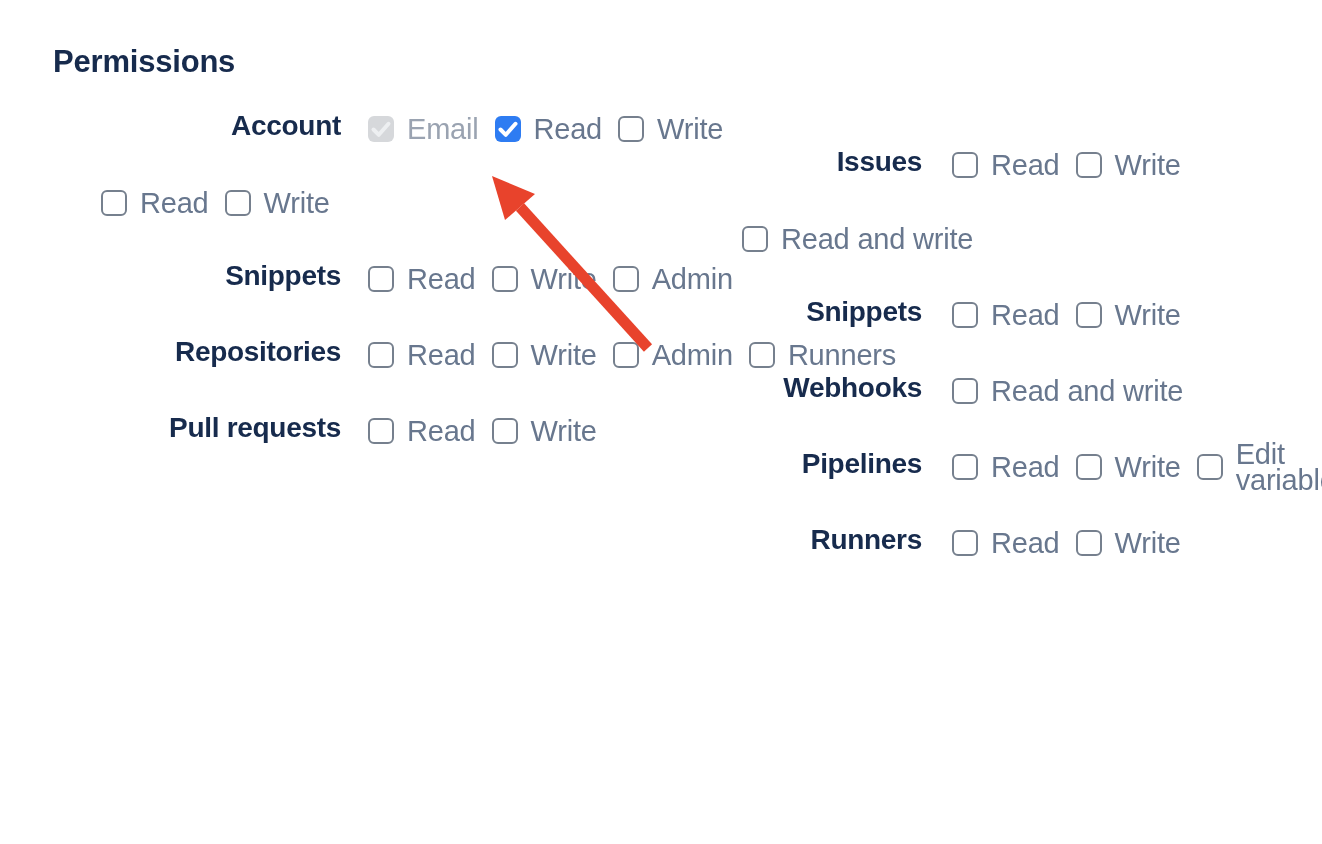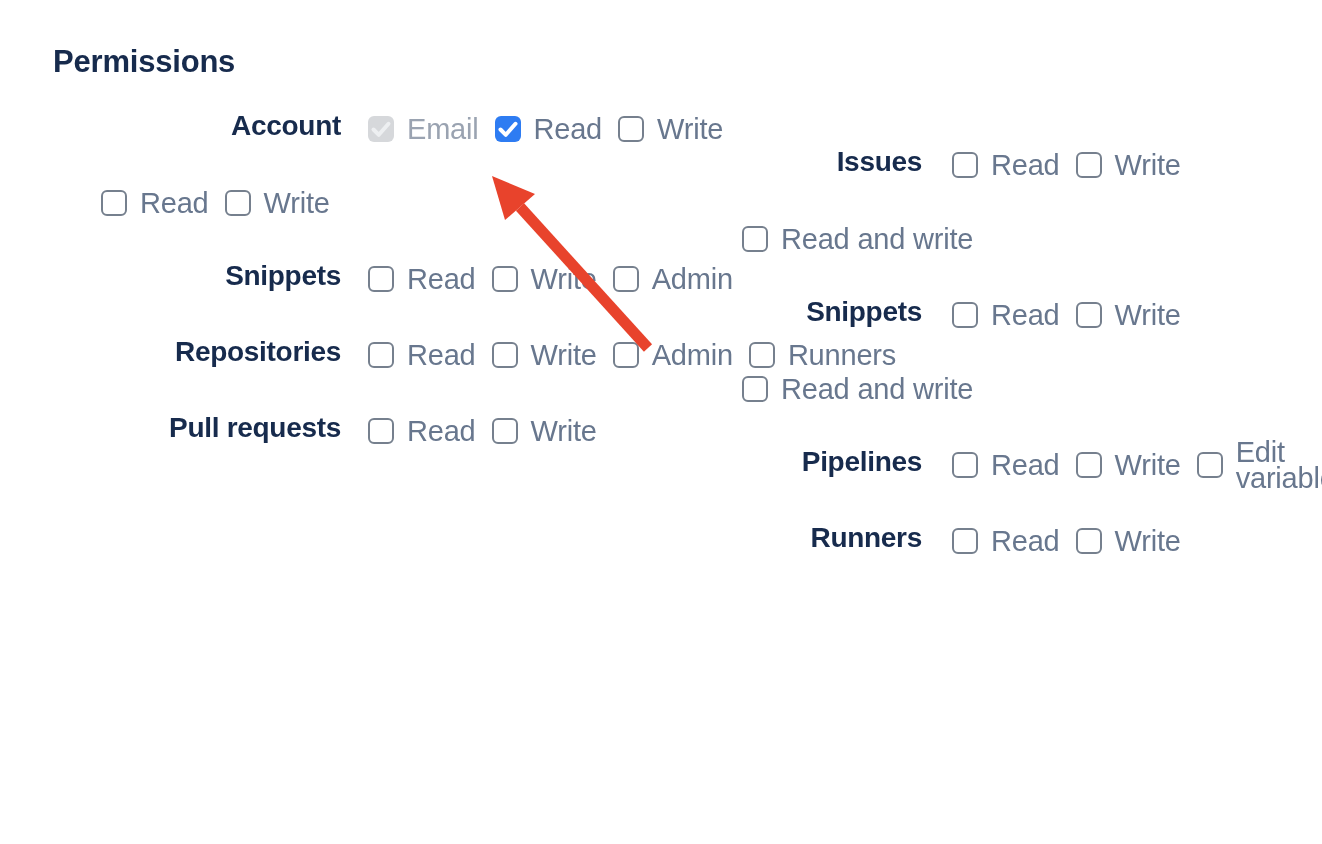--- a/index.html
+++ b/index.html
@@ -194,20 +194,21 @@
             <span class="cb unchecked"></span>
             <span class="row-label">Read</span>
           </div>
           <div class="row">
             <span class="cb unchecked"></span>
             <span class="row-label">Write</span>
           </div>
         </div>
       </div>
       <div class="group">
+        <div class="group-label">Webhooks</div>
         <div class="rows">
           <div class="row">
             <span class="cb unchecked"></span>
             <span class="row-label">Read and write</span>
           </div>
         </div>
       </div>
       <div class="group">
         <div class="group-label">Pipelines</div>
         <div class="rows">

